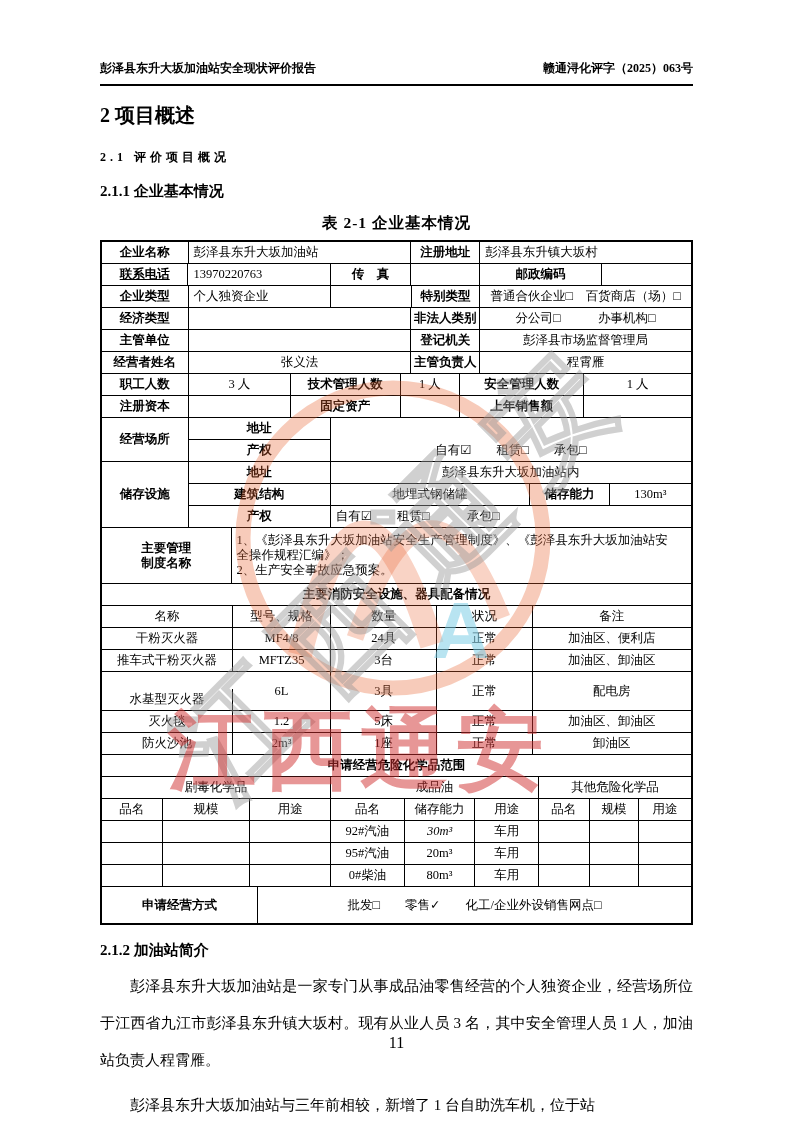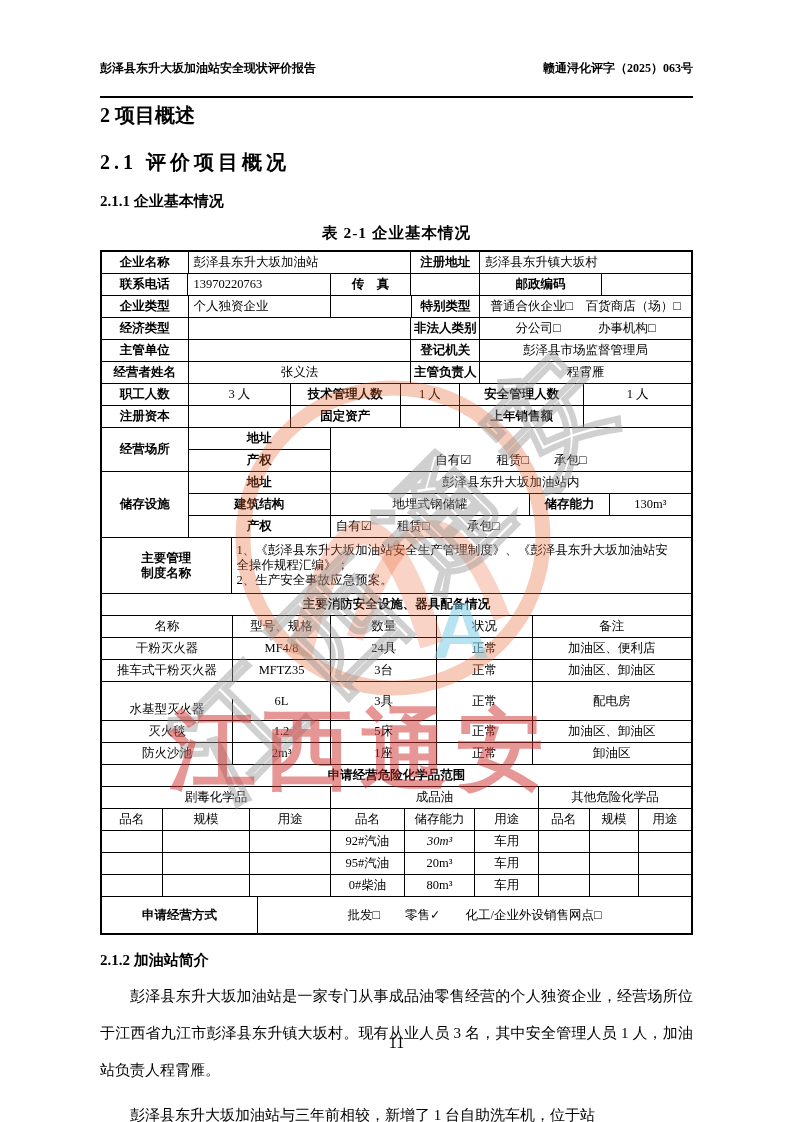--- a/index.html
+++ b/index.html
@@ -3,26 +3,26 @@
 <meta charset="utf-8">
 <style>
   html,body{margin:0;padding:0;}
   body{
     width:793px;height:1122px;position:relative;background:#ffffff;color:#000;
     font-family:"Liberation Serif","DejaVu Serif",serif;overflow:hidden;
   }
   .header{
     position:absolute;left:100px;right:100px;top:60px;
     display:flex;justify-content:space-between;align-items:flex-end;
-    border-bottom:2px solid #000;padding-bottom:19px;
+    border-bottom:2px solid #000;padding-bottom:7px;
     font-size:12px;font-weight:bold;
   }
   .content{position:absolute;left:100px;top:88px;width:593px;z-index:1;}
   .h1{font-size:20px;font-weight:bold;margin:14px 0 0 0;}
-  .h2{font-size:20px;font-weight:bold;margin:20px 0 0 0;letter-spacing:4px;}
+  .h2{font-size:12px;font-weight:bold;margin:20px 0 0 0;letter-spacing:4px;}
   .h3{font-size:15px;font-weight:bold;margin:16px 0 0 0;}
   .tbl-title{text-align:center;font-weight:bold;font-size:15.5px;margin:12px 0 6px 0;letter-spacing:1px;}
   .tbl{border:2px solid #000;font-size:12.5px;}
   .trow{display:flex;width:100%;}
   .cell{
     box-sizing:border-box;border-right:1px solid #000;border-bottom:1px solid #000;
     display:flex;align-items:center;justify-content:center;text-align:center;
     overflow:hidden;line-height:1.2;padding:0 2px;
   }
   .lbl{font-weight:bold;}
@@ -47,21 +47,21 @@
   <div class="h3">2.1.1 企业基本情况</div>
   <div class="tbl-title">表 2-1  企业基本情况</div>
   <div class="tbl" id="company-table">
       <div class="trow">
         <div class="cell lbl" style="width: 14.7%; min-height: 22px;">企业名称</div>
         <div class="cell left" style="width: 37.8%; min-height: 22px;">彭泽县东升大坂加油站</div>
         <div class="cell lbl" style="width: 11.7%; min-height: 22px;">注册地址</div>
         <div class="cell left" style="width: 35.8%; min-height: 22px; border-right: none;">彭泽县东升镇大坂村</div>
       </div>
       <div class="trow">
-        <div class="cell lbl" style="width: 14.7%; min-height: 22px;">联系电话</div>
+        <div class="cell lbl" style="width: 14.7%; min-height: 22px; text-decoration: underline;">联系电话</div>
         <div class="cell left" style="width: 24.2%; min-height: 22px;">13970220763</div>
         <div class="cell lbl" style="width: 13.7%; min-height: 22px;">传　真</div>
         <div class="cell" style="width: 11.7%; min-height: 22px;"></div>
         <div class="cell lbl" style="width: 20.8%; min-height: 22px;">邮政编码</div>
         <div class="cell" style="width: 15.1%; min-height: 22px; border-right: none;"></div>
       </div>
       <div class="trow">
         <div class="cell lbl" style="width: 14.7%; min-height: 22px;">企业类型</div>
         <div class="cell left" style="width: 24.2%; min-height: 22px;">个人独资企业</div>
         <div class="cell" style="width: 13.7%; min-height: 22px;"></div>

